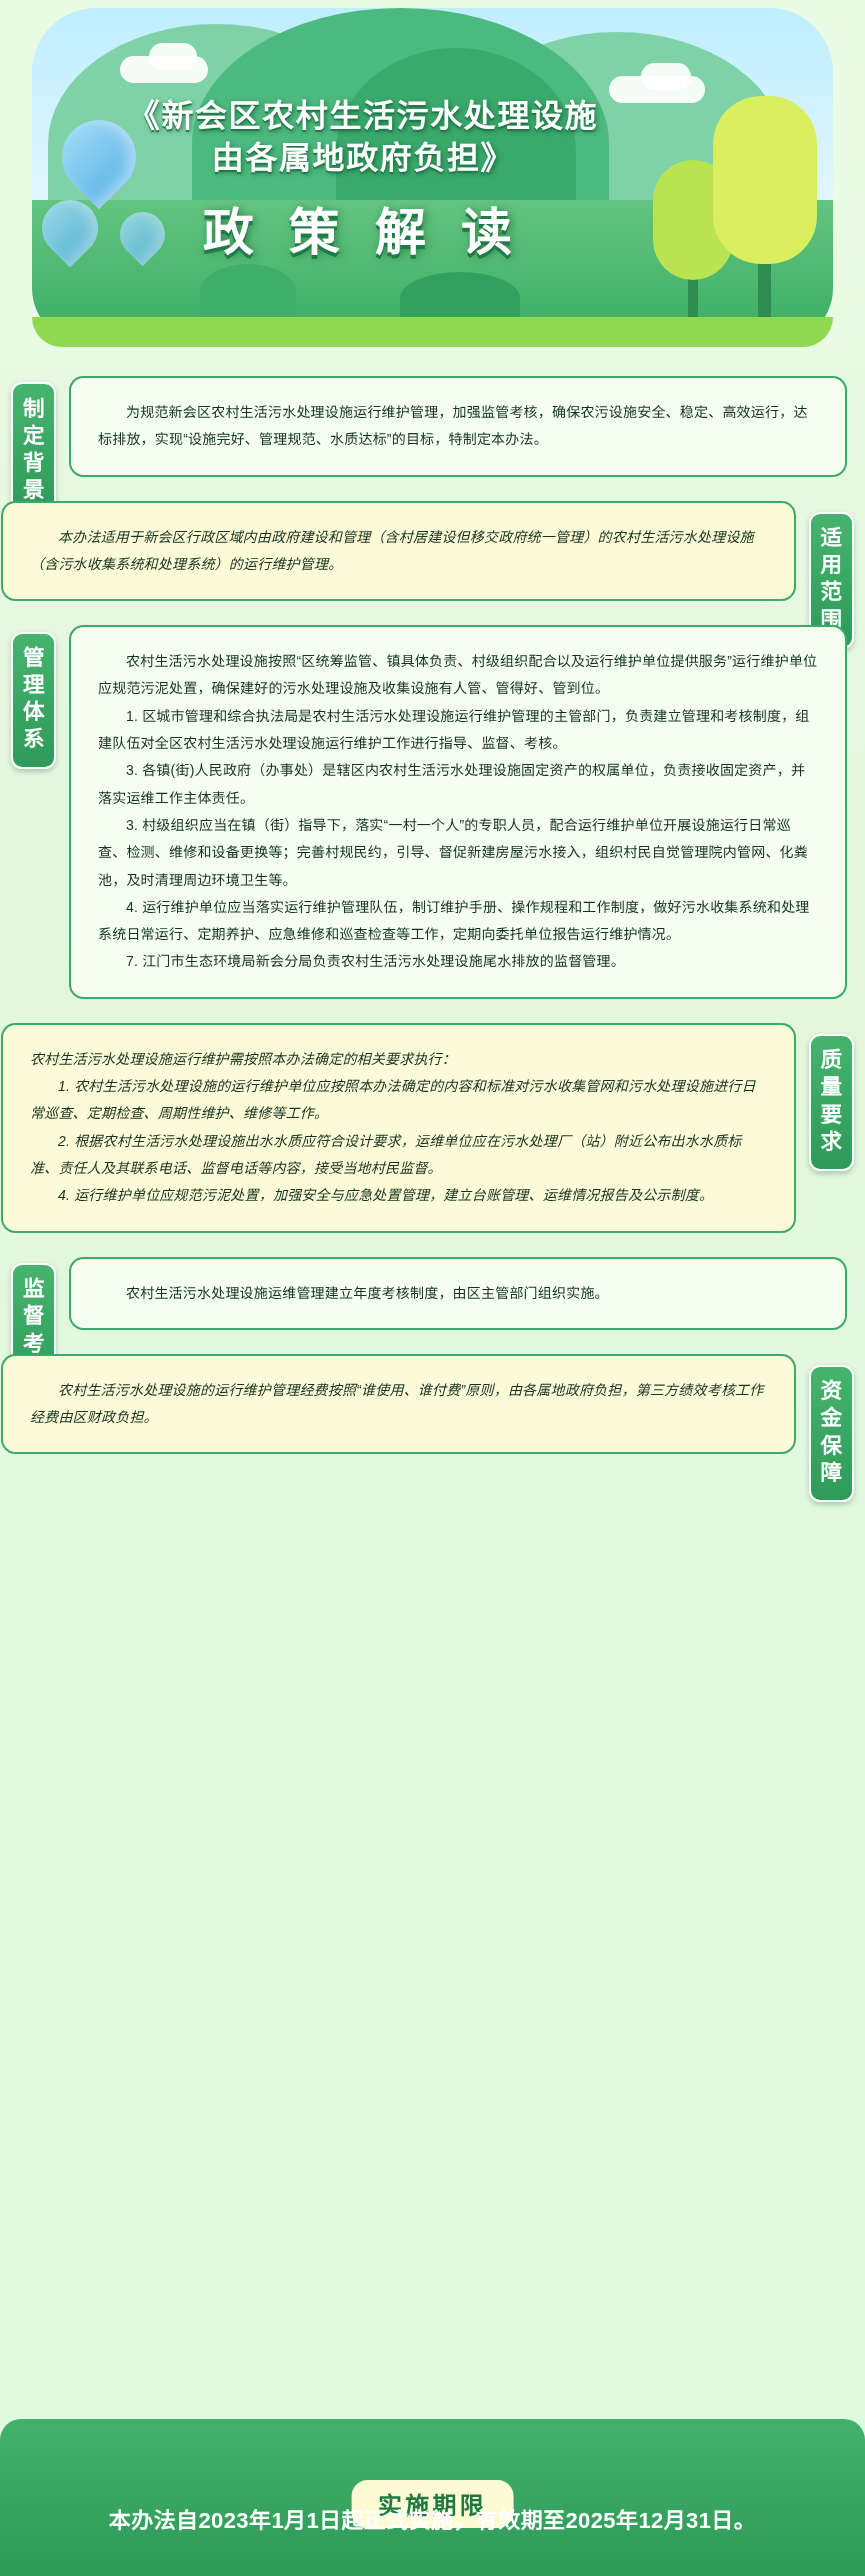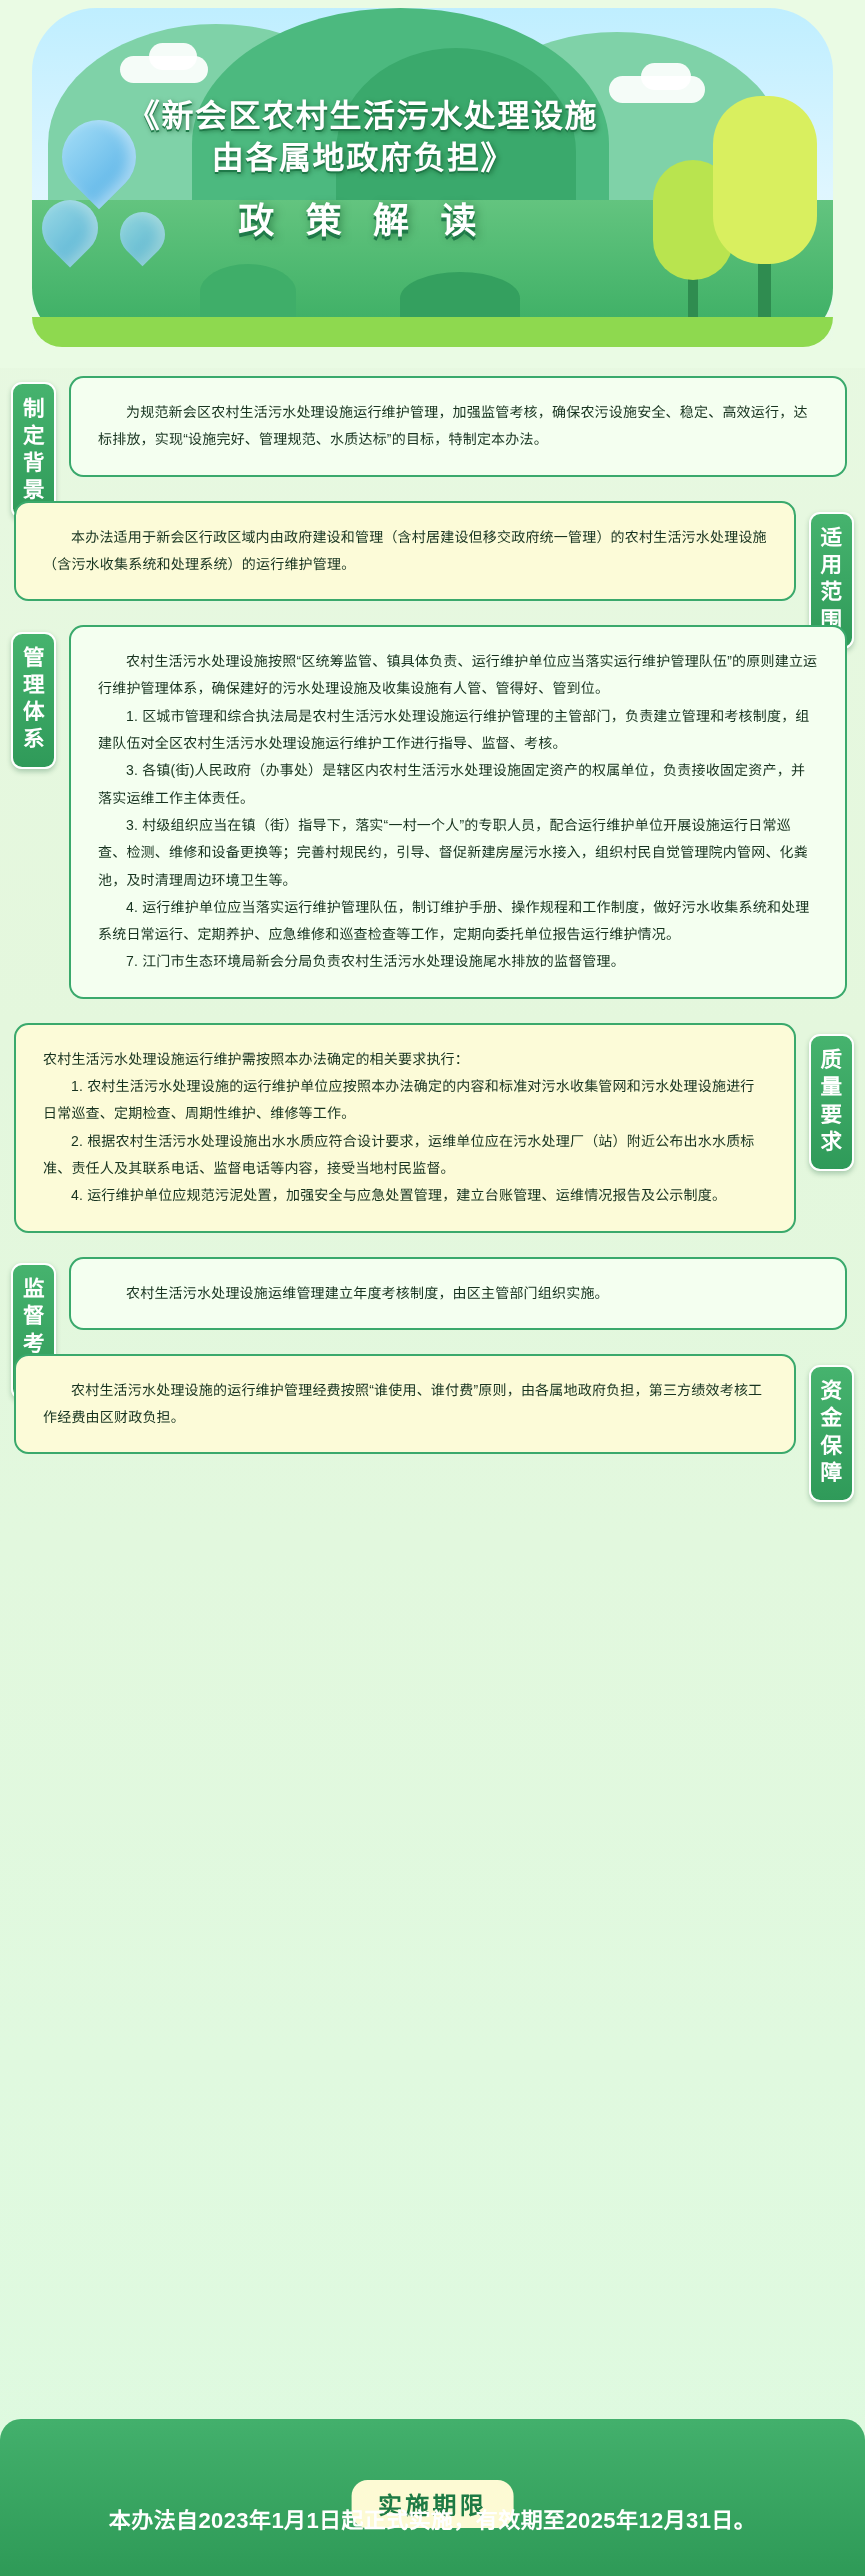--- a/index.html
+++ b/index.html
@@ -86,21 +86,21 @@
     position:absolute;left:0;top:95px;width:726px;text-align:center;
   }
   .title-line{
     font-size:32px;font-weight:bold;color:#ffffff;letter-spacing:1.6px;
     line-height:1.32;
     text-shadow:0 2.4px 0 #1f7a49, 1.6px 1.6px 4.8px rgba(0,60,20,.55);
     font-family:"Liberation Serif","DejaVu Serif",serif;
   }
   .title-big{
     margin-top:11.2px;
-    font-size:36px;font-weight:bold;letter-spacing:11.2px;
+    font-size:51px;font-weight:bold;letter-spacing:11.2px;
     color:#ffffff;
     font-family:"Liberation Serif","DejaVu Serif",serif;
     text-shadow:0 4px 0 #1f7a49, 2.4px 2.4px 8px rgba(0,60,20,.5);
   }
 
   
   .section{
     position:relative;
     margin:0 0 24px 0;
   }
@@ -137,21 +137,21 @@
     letter-spacing:0.2px;
   }
   .card.yellow{
     background:#fcfbd8;
     border-color:#3aa96c;
   }
   .card p{margin:0;text-indent:2em;}
   .card p.noindent{text-indent:0;}
 
   .card.with-left{margin-left:69px;margin-right:17.6px;}
-  .card.with-right{margin-left:14px;margin-right:69px;}
+  .card.with-right{margin-left:1px;margin-right:69px;font-style:italic;}
 
   
   .footer{
     position:absolute;
     left:0;bottom:0;width:865px;height:157px;
     background:linear-gradient(180deg,#43b06c 0%,#2e9a57 100%);
     border-radius:21px 21px 0 0;
   }
   .footer-badge{
     position:absolute;left:50%;top:21px;transform:translateX(-50%);
@@ -236,21 +236,21 @@
   </div>
 
   <div class="section">
     <div class="tab left" style="top:6.4px;">
       <span>管</span>
         <span>理</span>
         <span>体</span>
         <span>系</span>
     </div>
     <div class="card with-left">
-      <p>农村生活污水处理设施按照“区统筹监管、镇具体负责、运行维护单位应当落实运行维护管理队伍”的原则建立运行维护管理体系，确保建好的污水处理设施及收集设施有人管、管得好、管到位。</p>
+      <p>农村生活污水处理设施按照“区统筹监管、镇具体负责、村级组织配合以及运行维护单位提供服务”运行维护单位应规范污泥处置，确保建好的污水处理设施及收集设施有人管、管得好、管到位。</p>
       <p>1. 区城市管理和综合执法局是农村生活污水处理设施运行维护管理的主管部门，负责建立管理和考核制度，组建队伍对全区农村生活污水处理设施运行维护工作进行指导、监督、考核。</p>
       <p>3. 各镇(街)人民政府（办事处）是辖区内农村生活污水处理设施固定资产的权属单位，负责接收固定资产，并落实运维工作主体责任。</p>
       <p>3. 村级组织应当在镇（街）指导下，落实“一村一个人”的专职人员，配合运行维护单位开展设施运行日常巡查、检测、维修和设备更换等；完善村规民约，引导、督促新建房屋污水接入，组织村民自觉管理院内管网、化粪池，及时清理周边环境卫生等。</p>
       <p>4. 运行维护单位应当落实运行维护管理队伍，制订维护手册、操作规程和工作制度，做好污水收集系统和处理系统日常运行、定期养护、应急维修和巡查检查等工作，定期向委托单位报告运行维护情况。</p>
       <p>7. 江门市生态环境局新会分局负责农村生活污水处理设施尾水排放的监督管理。</p>
     </div>
   </div>
 
   <div class="section">
     <div class="tab right" style="top:11.2px;">

